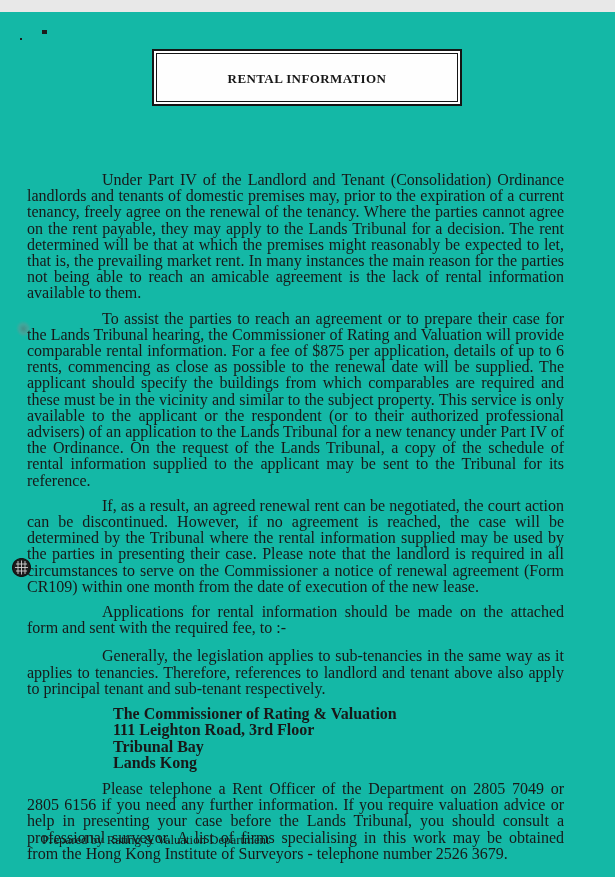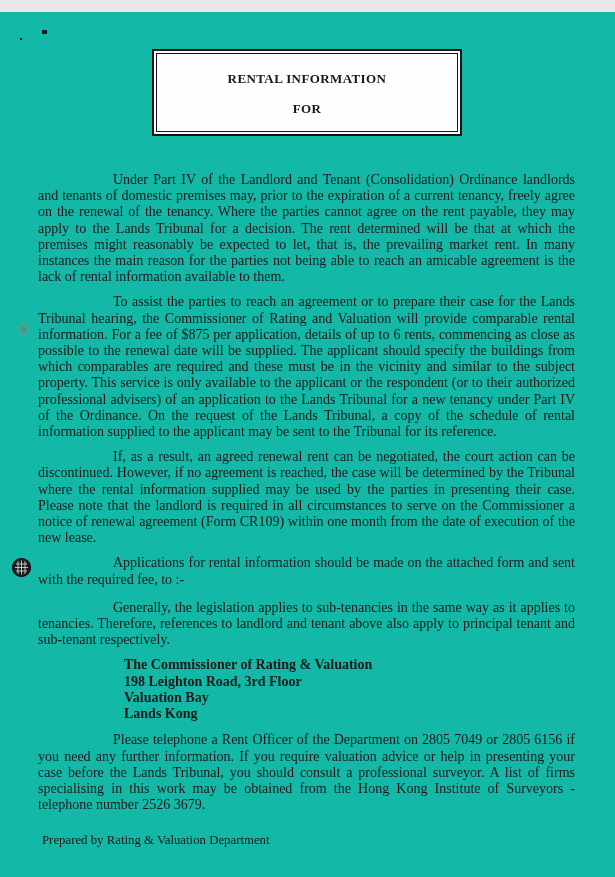--- a/index.html
+++ b/index.html
@@ -60,24 +60,24 @@
     font-weight: bold;
     font-size: 13px;
     letter-spacing: 0.4px;
     line-height: 17px;
     margin: 0 0 13px 0;
   }
   .title-line:last-child { margin-bottom: 0; }
   
   .body-text {
     position: absolute;
-    left: 38px;
+    left: 27px;
     top: 160px;
     width: 537px;
-    font-size: 14px;
+    font-size: 16px;
     line-height: 16.2px;
   }
   .para {
     margin: 0 0 9px 0;
     text-align: justify;
     text-indent: 75px;
   }
   .para-applications { margin-bottom: 12px; }
   .address-block {
     margin: 0 0 10px 86px;
@@ -111,34 +111,33 @@
       <line x1="6" y1="3" x2="6" y2="16"></line>
       <line x1="9.5" y1="2.5" x2="9.5" y2="16.5"></line>
       <line x1="13" y1="3" x2="13" y2="16"></line>
     </g>
     <circle cx="9.5" cy="9.5" r="8.9" fill="none" stroke="#141414" stroke-width="1.4"></circle>
   </svg>
 
   <div class="title-box">
     <div class="title-box-inner">
       <div class="title-line">RENTAL INFORMATION</div>
-      <div class="title-line">FOR</div>
     </div>
   </div>
 
   <div class="body-text">
     <p class="para">Under Part IV of the Landlord and Tenant (Consolidation) Ordinance landlords and tenants of domestic premises may, prior to the expiration of a current tenancy, freely agree on the renewal of the tenancy.  Where the parties cannot agree on the rent payable, they may apply to the Lands Tribunal for a decision.  The rent determined will be that at which the premises might reasonably be expected to let, that is, the prevailing market rent.  In many instances the main reason for the parties not being able to reach an amicable agreement is the lack of rental information available to them.</p>
     <p class="para">To assist the parties to reach an agreement or to prepare their case for the Lands Tribunal hearing, the Commissioner of Rating and Valuation will provide comparable rental information.  For a fee of $875 per application, details of up to 6 rents, commencing as close as possible to the renewal date will be supplied.  The applicant should specify the buildings from which comparables are required and these must be in the vicinity and similar to the subject property.  This service is only  available to the applicant or the respondent (or to their authorized professional advisers) of an application to the Lands Tribunal for a new tenancy under Part IV of the Ordinance.  On the request of the Lands Tribunal, a copy of the schedule of rental information supplied to the applicant may be sent to the Tribunal for its reference.</p>
     <p class="para">If, as a result, an agreed renewal rent can be negotiated, the court action can be discontinued.  However, if no agreement is reached, the case will be determined by the Tribunal where the rental information supplied may be used by the parties in presenting their case.  Please note that the landlord is required in all circumstances to serve on the Commissioner a notice of renewal agreement (Form CR109) within one month from the date of execution of the new lease.</p>
     <p class="para para-applications">Applications for rental information should be made on the attached form and sent with the required fee, to :-</p>
     <p class="para">Generally, the legislation applies to sub-tenancies in the same way as it applies to tenancies.  Therefore, references to landlord and tenant above also apply to principal tenant and sub-tenant respectively.</p>
     <div class="address-block">
       <div class="address-line">The Commissioner of Rating &amp; Valuation</div>
-      <div class="address-line">198 Leighton Road, 3rd Floor</div>
-      <div class="address-line">Valuation Bay</div>
+      <div class="address-line">111 Leighton Road, 3rd Floor</div>
+      <div class="address-line">Tribunal Bay</div>
       <div class="address-line">Lands Kong</div>
     </div>
     <p class="para">Please telephone a Rent Officer of the Department on 2805 7049 or 2805 6156 if you need any further information.  If you require valuation advice or help in presenting your case before the Lands Tribunal, you should consult a professional surveyor.  A list of firms specialising in this work may be obtained from the Hong Kong Institute of Surveyors - telephone number 2526 3679.</p>
   </div>
 
   <div class="footer">
     <div>Prepared by Rating &amp; Valuation Department</div>
   </div>
 
 </div>

